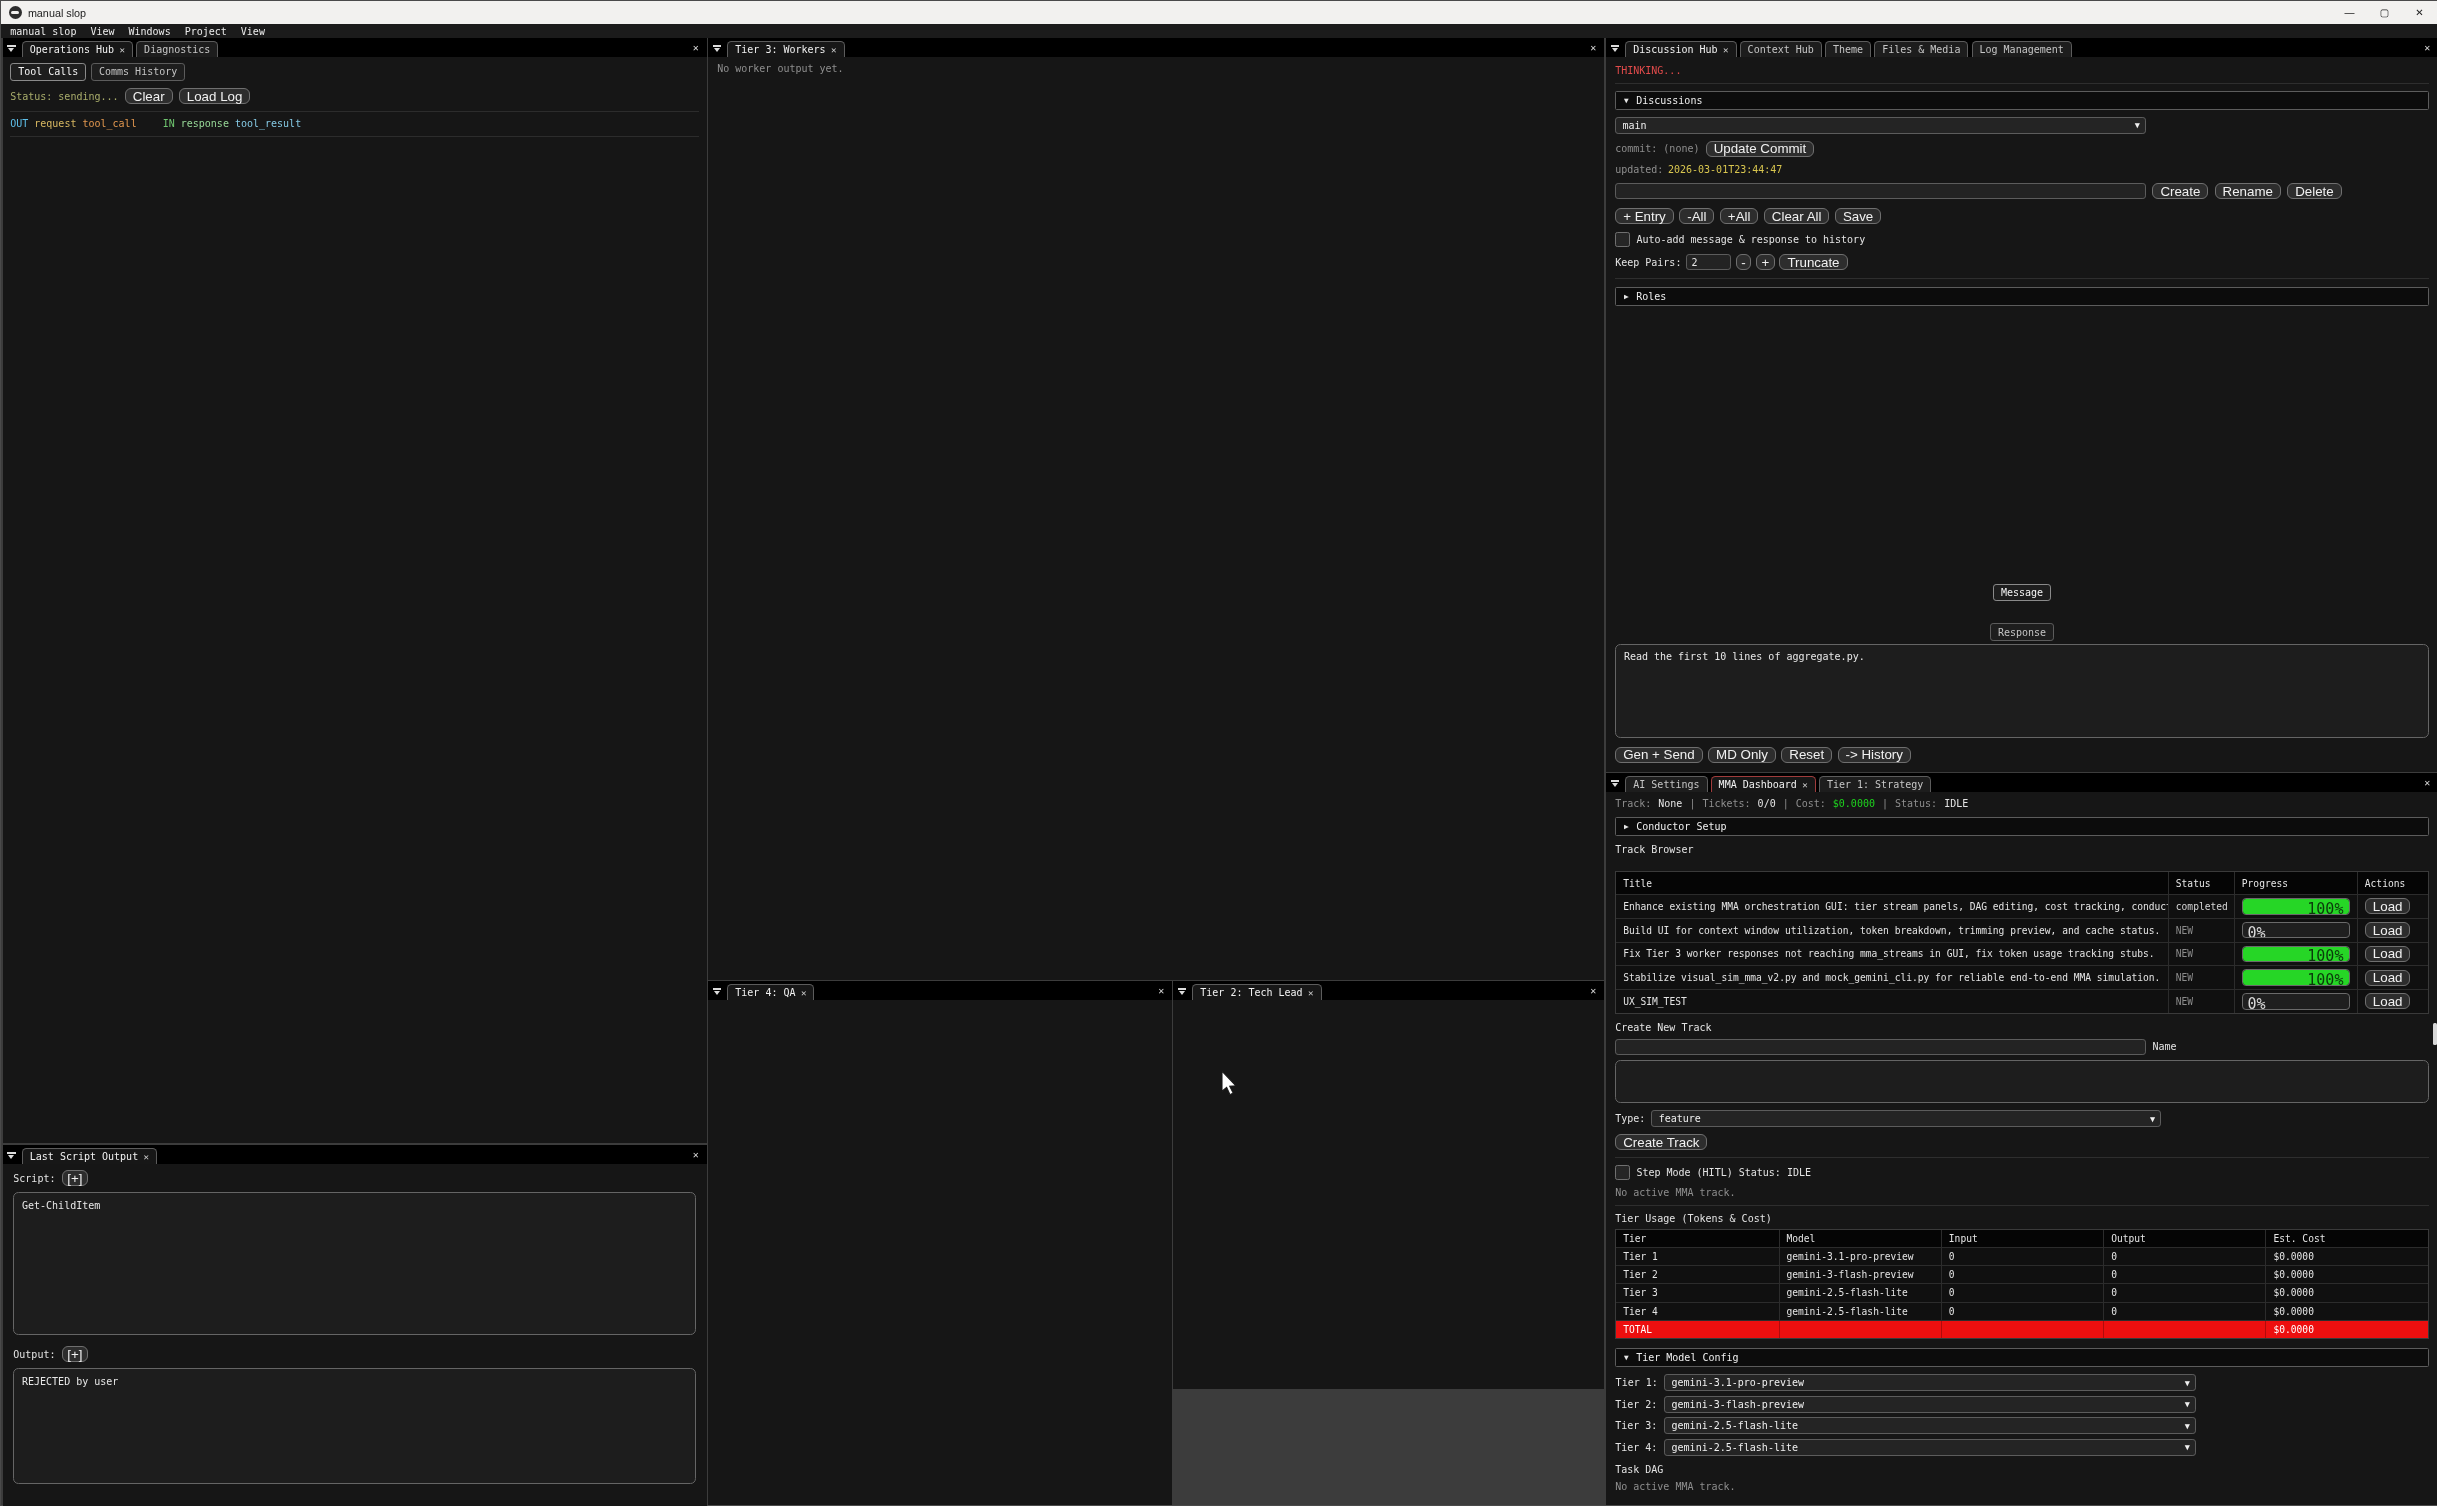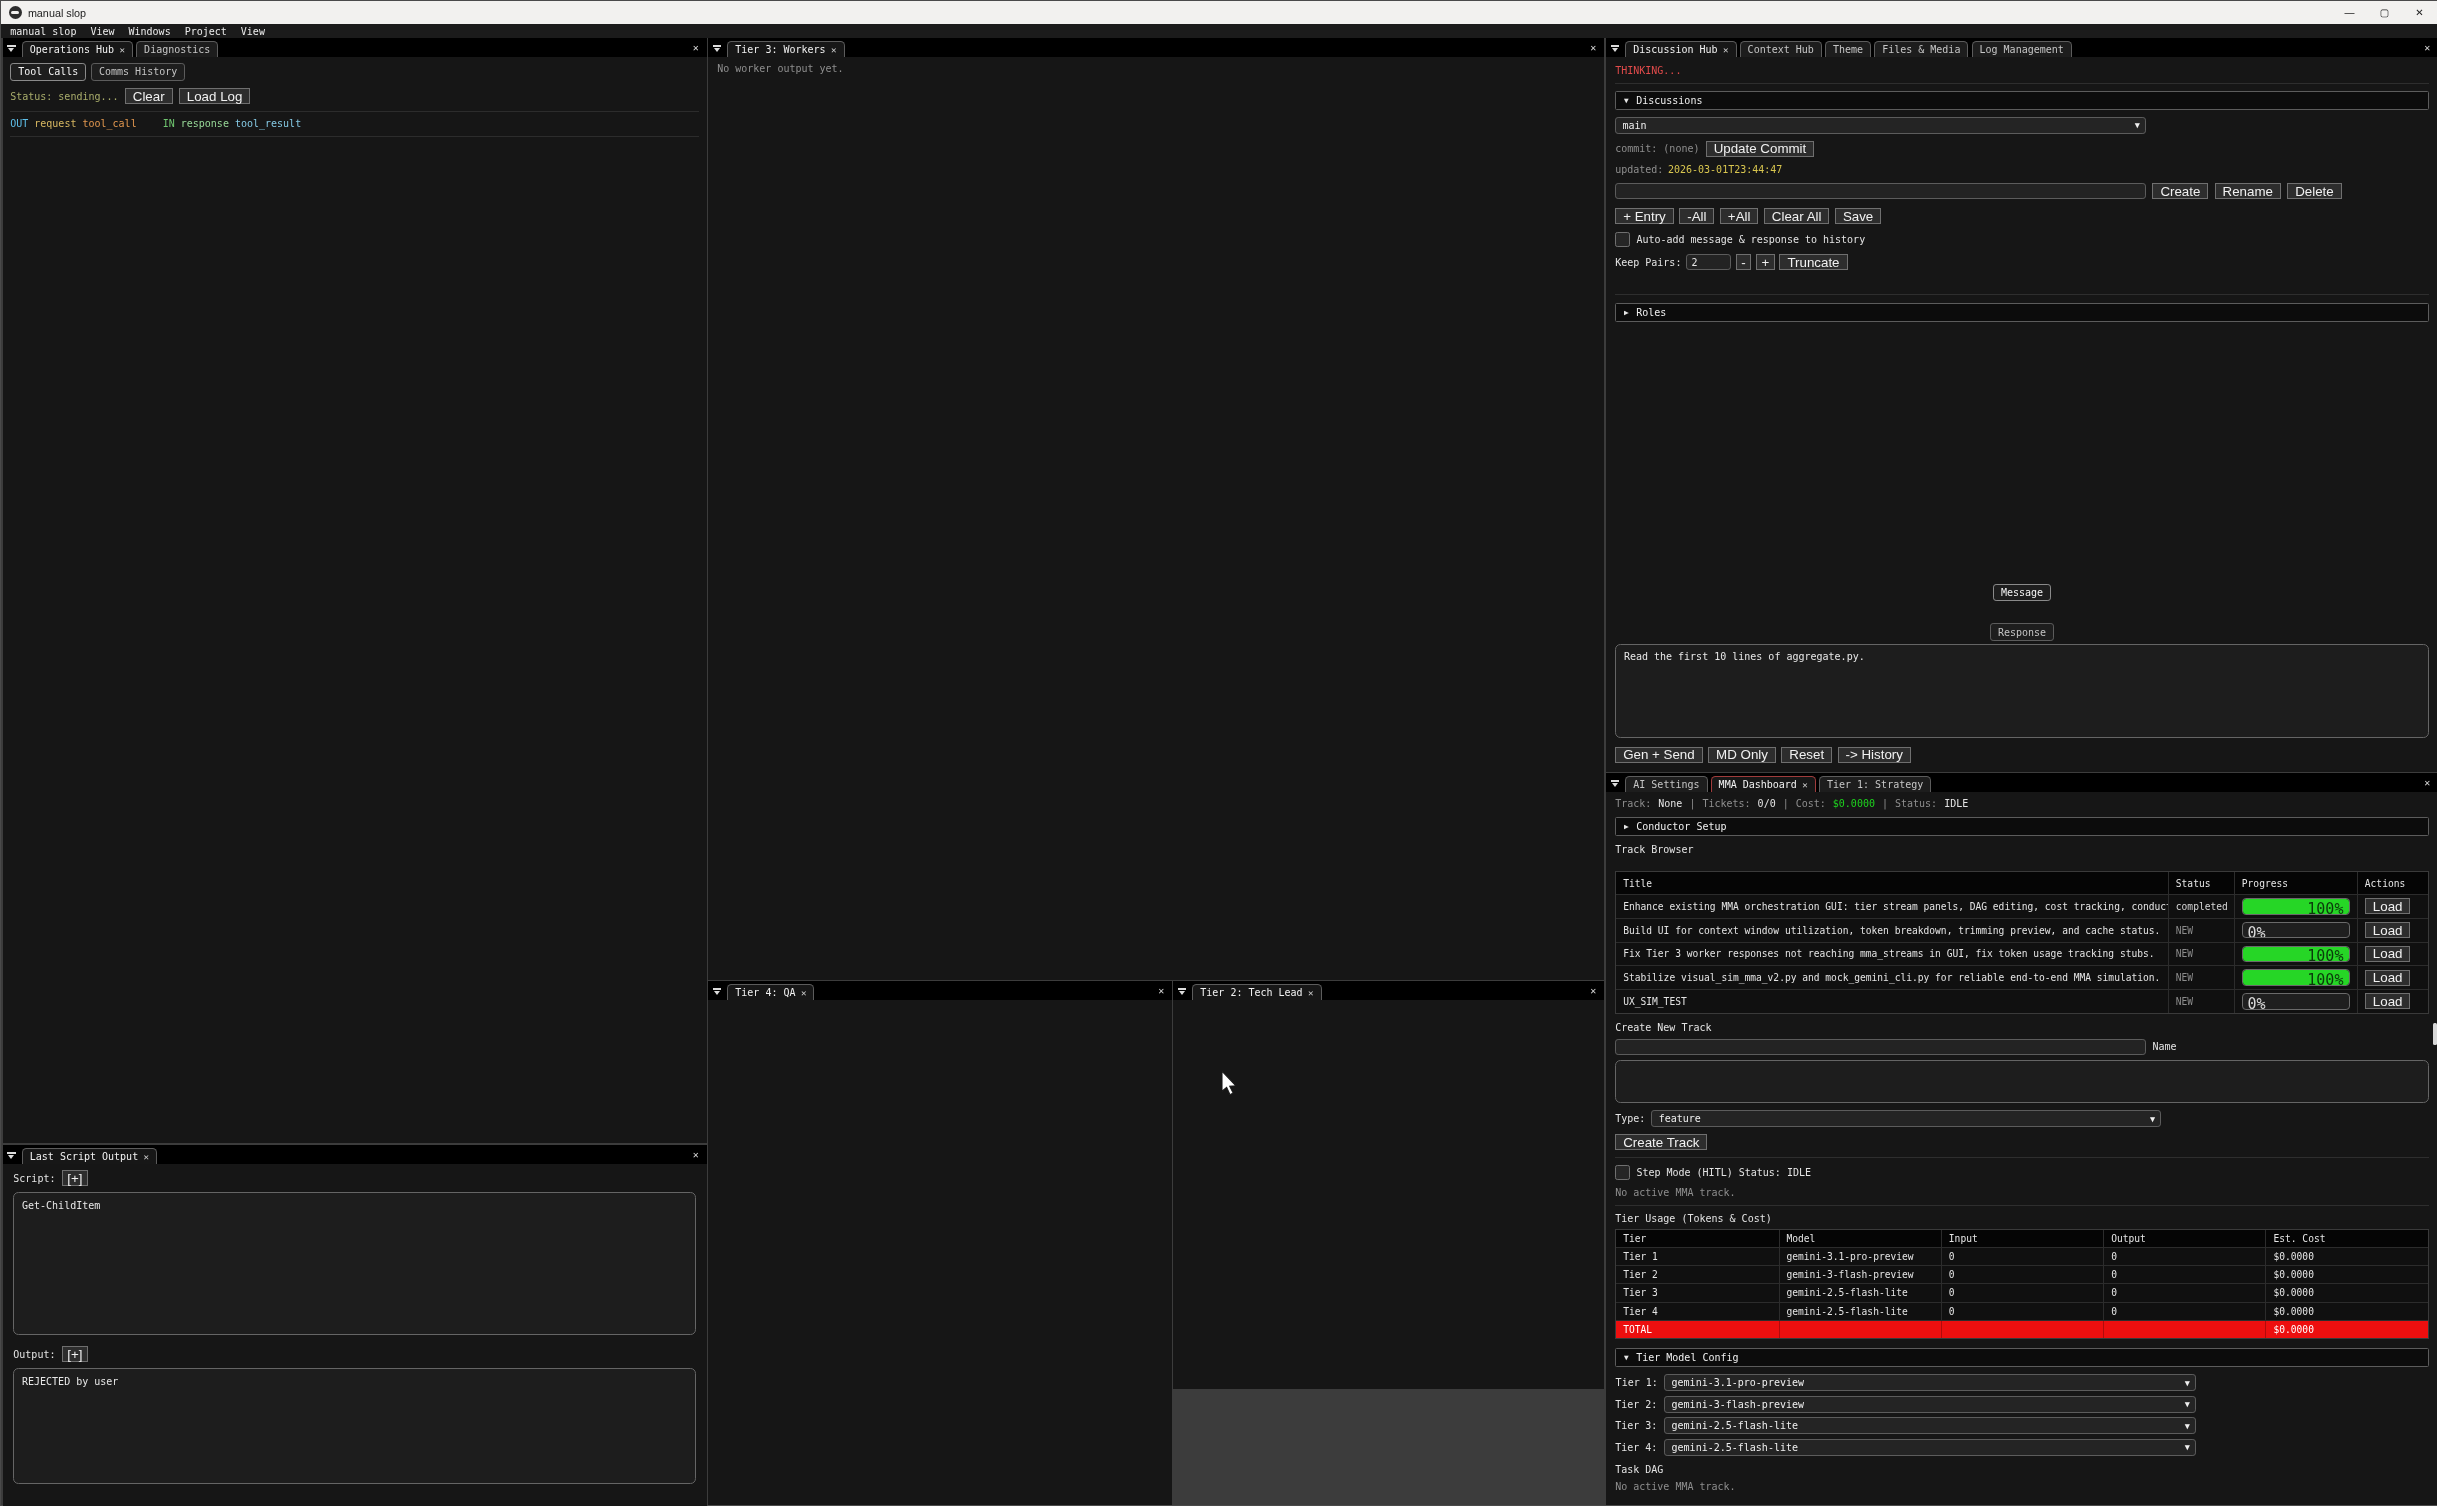--- a/index.html
+++ b/index.html
@@ -29,21 +29,21 @@
   .tab{height:15.4px;display:flex;align-items:center;gap:5.4px;padding:0 7px;background:#1d1d1d;
        border:0.8px solid #5c5c5c;border-bottom:none;border-radius:4.6px 4.6px 0 0;color:#c6c6c6;white-space:nowrap;}
   .tab.active{color:#f2f2f2;background:#171717;}
   .tab.red-border{border-color:#a03c3c;}
   .tab .tab-close{color:#d2d2d2;font-size:9.2px;}
   .strip-close{margin-left:auto;margin-bottom:3.9px;color:#d8d8d8;font-size:10px;padding:0 3.1px;}
   .pbody{flex:1;padding:6.2px 9.2px;display:flex;flex-direction:column;overflow:hidden;box-sizing:border-box;min-height:0;}
 
   
   .btn{display:inline-flex;align-items:center;justify-content:center;background:#2d2d2d;border:0.8px solid #6f6f6f;
-       border-radius:0;color:#f1f1f1;padding:1.5px 7px;height:16px;box-sizing:border-box;white-space:nowrap;}
+       border-radius:6px;color:#f1f1f1;padding:1.5px 7px;height:16px;box-sizing:border-box;white-space:nowrap;}
   .btn.small{padding:1.5px 4.6px;}
   .input{background:#232323;border:0.8px solid #5c5c5c;border-radius:3.1px;color:#e8e8e8;height:16px;
          box-sizing:border-box;padding:0 4.6px;font-family:inherit;font-size:10px;}
   .bigbox{background:#1d1d1d;border:0.8px solid #656565;border-radius:5.4px;color:#e8e8e8;resize:none;
           font-family:inherit;font-size:10px;padding:6.2px 7.7px;box-sizing:border-box;outline:none;}
   .dropdown{background:#242424;border:0.8px solid #5c5c5c;border-radius:3.1px;height:17px;display:inline-flex;
             align-items:center;box-sizing:border-box;padding-left:6.2px;color:#efefef;position:relative;}
   .dropdown .arrow{margin-left:auto;padding:0 5.4px;color:#f0f0f0;font-size:8.5px;}
   .checkbox{width:13px;height:13px;background:#262626;border:0.8px solid #707070;border-radius:2.3px;flex:none;}
   .collapse-bar{border:0.8px solid #5c5c5c;background:#0c0c0c;height:17px;display:flex;align-items:center;
@@ -272,21 +272,21 @@
         <button class="btn">+ Entry</button>
         <button class="btn">-All</button>
         <button class="btn">+All</button>
         <button class="btn">Clear All</button>
         <button class="btn">Save</button>
       </div>
       <div class="row" style="margin-top:7.7px;">
         <span class="checkbox"></span>
         <span>Auto-add message &amp; response to history</span>
       </div>
-      <div class="row" style="margin-top:7px;padding-bottom:24px;border-bottom:0.8px solid #2e2e2e;gap:4.6px;">
+      <div class="row" style="margin-top:7px;padding-bottom:8px;border-bottom:0.8px solid #2e2e2e;gap:4.6px;">
         <span>Keep Pairs:</span>
         <input class="input" style="width: 45px;" value="2">
         <button class="btn small">-</button>
         <button class="btn small">+</button>
         <button class="btn">Truncate</button>
       </div>
       <div class="collapse-bar" style="margin-top:7.7px;">
         <span class="caret">▶</span>
         <span>Roles</span>
       </div>

